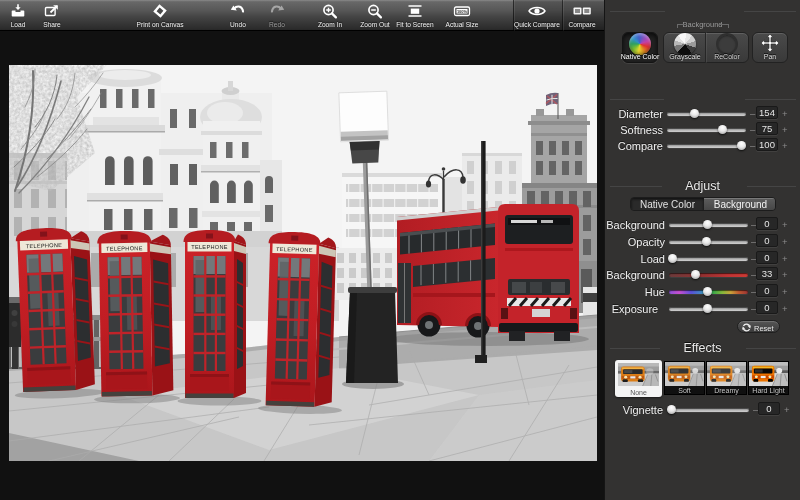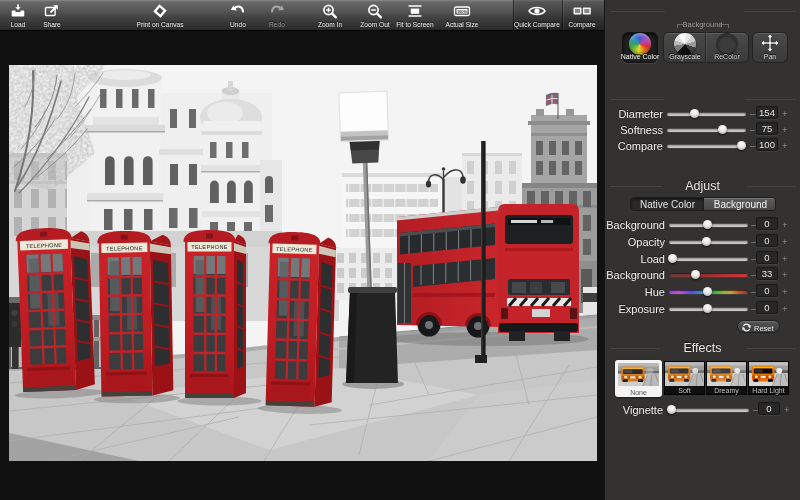--- a/index.html
+++ b/index.html
@@ -712,21 +712,21 @@
   </div>
   <div class="srow" style="top:288px;">
       <span class="slbl" style="left:0;width:60px;">Hue</span>
     <div class="track" style="left:64px;top:2px;width:79px;background:linear-gradient(90deg,#8a50d8 0%,#c84fd0 13%,#5a50d8 28%,#3e8ec0 42%,#3aa848 56%,#88b83a 68%,#c8a23a 78%,#c05a30 88%,#933 100%);"></div>
       <div class="knob" style="left:98px;top:-1px;"></div>
     <span class="pm" style="left:146px;">–</span>
       <div class="vbox" style="left:151px;">0</div>
       <span class="pm" style="left:177px;">+</span>
   </div>
   <div class="srow" style="top:304.5px;">
-      <span class="slbl" style="left:0;width:60px;">Exposure</span>
+      <span class="slbl" style="left:0;width:60px;text-align:center;">Exposure</span>
     <div class="track" style="left:64px;top:2px;width:79px;"></div>
       <div class="knob" style="left:98px;top:-1px;"></div>
     <span class="pm" style="left:146px;">–</span>
       <div class="vbox" style="left:151px;">0</div>
       <span class="pm" style="left:177px;">+</span>
   </div>
   <div style="position:absolute;left:132px;top:320px;width:43px;height:13px;border-radius:7px;background:linear-gradient(#575757,#3a3a3a);border:1px solid #1f1f1f;box-shadow:inset 0 1px 0 rgba(255,255,255,.15);">
     <svg style="position:absolute;left:4px;top:2px;" width="9" height="9" viewBox="0 0 10 10">
         <path d="M1.6 3.4 A3.7 3.7 0 0 1 8.6 4.6" fill="none" stroke="#ececec" stroke-width="1.5"></path>
         <polygon points="9.8,2.6 9.3,6.2 6.6,3.9" fill="#ececec"></polygon>

